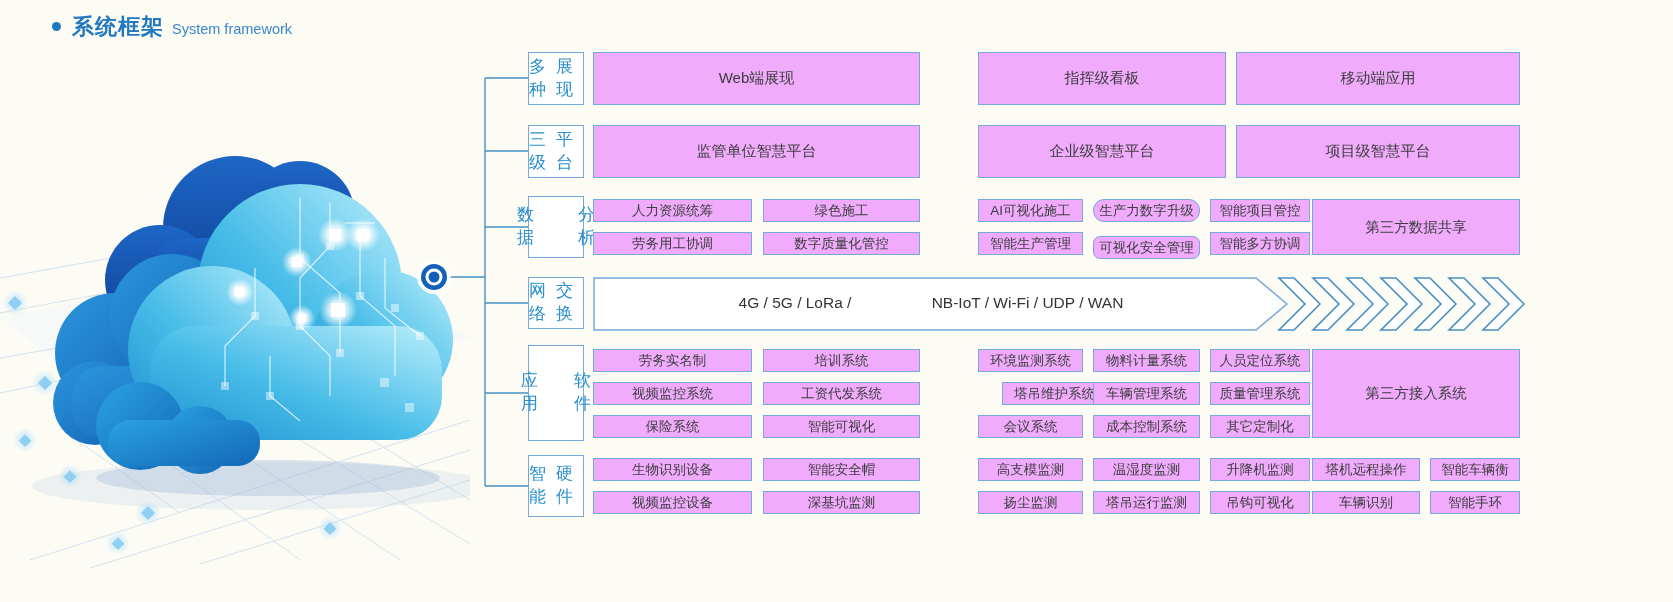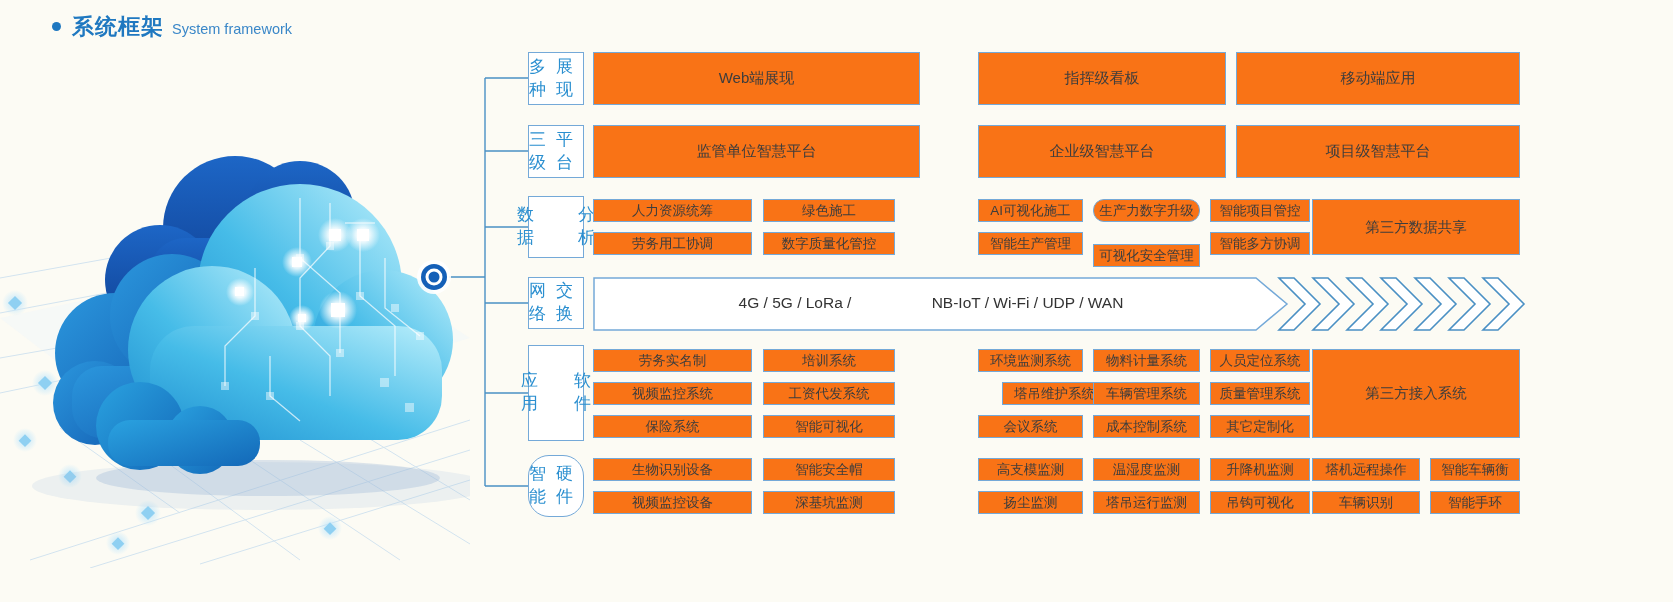--- a/index.html
+++ b/index.html
@@ -16,29 +16,29 @@
 
   
   .cloud-svg { position:absolute; left:0; top:128px; width:470px; height:440px; z-index:0; }
   .lines-svg { position:absolute; left:0; top:0; width:1673px; height:602px; z-index:1; pointer-events:none; }
   .netbar-svg { position:absolute; left:593px; top:274px; width:947px; height:60px; z-index:1; }
 
   
   .cat { position:absolute; left:528px; width:56px; background:#fff; border:1px solid #74a9d8;
          color:#2a8fd0; font-size:17px; line-height:1.35; display:flex; flex-direction:row;
          align-items:center; justify-content:center; z-index:2; }
-  .box { position:absolute; background:#f97316; border:1px solid #74a9d8; color:#3d3d3d;
+  .box { position:absolute; background:#f0abfc; border:1px solid #74a9d8; color:#3d3d3d;
          display:flex; align-items:center; justify-content:center; z-index:2; }
   .wide { height:53px; font-size:15px; }
   .sub  { height:23px; font-size:13.5px; }
   .tall { font-size:14.5px; }
 
   
   .cA1 { left:593px;  width:159px; }
-  .cA2 { left:763px;  width:132px; }
+  .cA2 { left:763px;  width:157px; }
   .cAW { left:593px;  width:327px; }
   .cBW { left:978px;  width:248px; }
   .cCW { left:1236px; width:284px; }
   .cB1 { left:978px;  width:105px; }
   .cB2 { left:1093px; width:107px; }
   .cB3 { left:1210px; width:100px; }
   .cB4 { left:1312px; width:108px; }
   .cB5 { left:1430px; width:90px;  }
   .cT  { left:1312px; width:208px; }
 
@@ -231,21 +231,21 @@
     <span>分析</span>
   </div>
   <div class="box sub cA1" style="top:199px;">人力资源统筹</div>
   <div class="box sub cA2" style="top:199px;">绿色施工</div>
   <div class="box sub cA1" style="top:232px;">劳务用工协调</div>
   <div class="box sub cA2" style="top:232px;">数字质量化管控</div>
   <div class="box sub cB1" style="top:199px;">AI可视化施工</div>
   <div class="box sub cB2" style="top:199px;border-radius:11px;">生产力数字升级</div>
   <div class="box sub cB3" style="top:199px;">智能项目管控</div>
   <div class="box sub cB1" style="top:232px;">智能生产管理</div>
-  <div class="box sub cB2" style="top:244px;">可视化安全管理</div>
+  <div class="box sub cB2" style="top:236px;border-radius:7px;">可视化安全管理</div>
   <div class="box sub cB3" style="top:232px;">智能多方协调</div>
   <div class="box tall cT" style="top:199px;height:56px;">第三方数据共享</div>
 
   <div class="cat" style="top:277px;height:52px;">
     <span>网络</span>
     <span>交换</span>
   </div>
   <svg class="netbar-svg" viewBox="0 0 947 60" aria-hidden="true">
     <polygon points="1,4 663,4 694,30 663,56 1,56" fill="#ffffff" stroke="#74a9d8" stroke-width="1.5"></polygon>
     <g fill="#ffffff" stroke="#4a90c4" stroke-width="1.6">
@@ -275,21 +275,21 @@
   <div class="box sub cB2" style="top:349px;">物料计量系统</div>
   <div class="box sub cB3" style="top:349px;">人员定位系统</div>
   <div class="box sub cB1" style="top:382px;margin-left:24px;">塔吊维护系统</div>
   <div class="box sub cB2" style="top:382px;">车辆管理系统</div>
   <div class="box sub cB3" style="top:382px;">质量管理系统</div>
   <div class="box sub cB1" style="top:415px;">会议系统</div>
   <div class="box sub cB2" style="top:415px;">成本控制系统</div>
   <div class="box sub cB3" style="top:415px;">其它定制化</div>
   <div class="box tall cT" style="top:349px;height:89px;">第三方接入系统</div>
 
-  <div class="cat" style="top:455px;height:62px;border-radius:21px;">
+  <div class="cat" style="top:455px;height:62px;">
     <span>智能</span>
     <span>硬件</span>
   </div>
   <div class="box sub cA1" style="top:458px;">生物识别设备</div>
   <div class="box sub cA2" style="top:458px;">智能安全帽</div>
   <div class="box sub cA1" style="top:491px;">视频监控设备</div>
   <div class="box sub cA2" style="top:491px;">深基坑监测</div>
   <div class="box sub cB1" style="top:458px;">高支模监测</div>
   <div class="box sub cB2" style="top:458px;">温湿度监测</div>
   <div class="box sub cB3" style="top:458px;">升降机监测</div>

